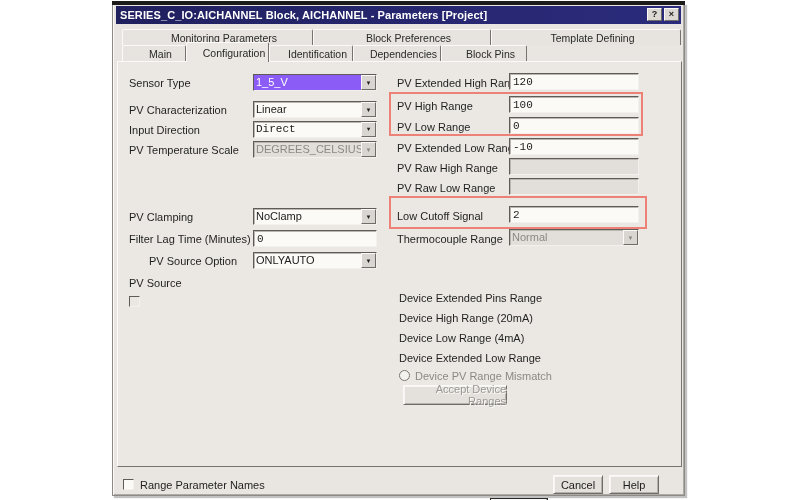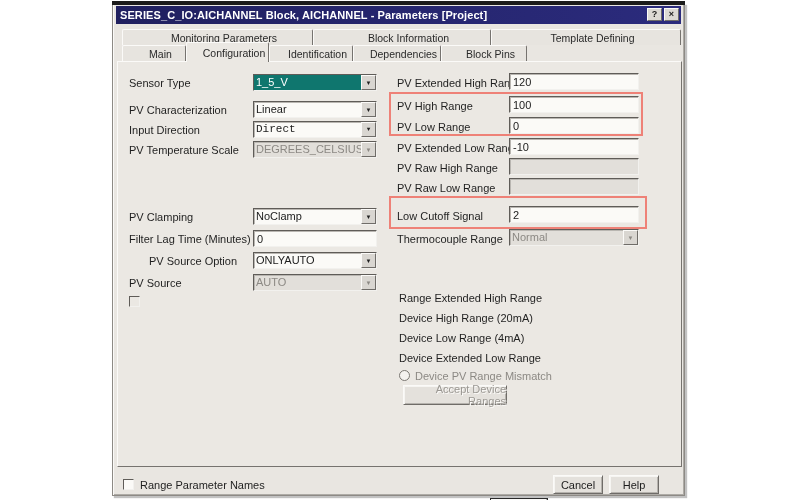--- a/index.html
+++ b/index.html
@@ -65,33 +65,33 @@
     font-size:11px; color:#1f1f1f; white-space:nowrap;
   }
   
   .lbl { position:absolute; font-size:11px; white-space:nowrap; color:#1f1f1f; z-index:3; }
   .lbl.disabled { color:#8c8984; }
   .field {
     position:absolute; height:17px; background:#fbfaf7;
     border:1px solid; border-color:#5f5c58 #f2f1ee #f2f1ee #5f5c58;
     box-shadow: inset 1px 1px 0 #b9b6b1;
     font-size:11px; padding:1px 3px; color:#1b1b1b;
-    font-family:Liberation Sans, sans-serif;
+    font-family:Liberation Mono, monospace;
     z-index:3; outline:none;
   }
   .field.disabled { background:#e2dfda; color:#77746f; }
   .combo { position:absolute; height:17px; display:flex; z-index:3;
     background:#fbfaf7;
     border:1px solid; border-color:#5f5c58 #f2f1ee #f2f1ee #5f5c58;
     box-shadow: inset 1px 1px 0 #b9b6b1;
   }
   .combo .combo-value {
     flex:1; font-size:11px; padding:1px 2px; white-space:nowrap; overflow:hidden; color:#1b1b1b;
   }
-  .combo.selected .combo-value { background:#0f766e; color:#ffffff; }
+  .combo.selected .combo-value { background:#8b5cf6; color:#ffffff; }
   .combo .combo-btn {
     width:15px; background:#d9d6d1;
     border:1px solid; border-color:#fbfaf8 #6f6c68 #6f6c68 #fbfaf8;
     display:flex; align-items:center; justify-content:center;
     font-size:6px; color:#222; line-height:1;
   }
   .combo.disabled { background:#e2dfda; }
   .combo.disabled .combo-value { color:#8c8984; }
   .combo.disabled .combo-btn { color:#8c8984; }
   
@@ -126,21 +126,21 @@
 
   <div class="titlebar">
     <span class="title">SERIES_C_IO:AICHANNEL Block, AICHANNEL - Parameters [Project]</span>
     <div class="tb-btns">
       <div class="tb-btn">?</div>
       <div class="tb-btn">×</div>
     </div>
   </div>
 
   <div class="tab row1" style="left:9px; width:191px;">Monitoring Parameters</div>
-  <div class="tab row1" style="left:200px; width:178px;">Block Information</div>
+  <div class="tab row1" style="left:200px; width:178px;">Block Preferences</div>
   <div class="tab row1" style="left:378px; width:190px;">Template Defining</div>
 
   <div class="tab row2" style="left:9px; width:64px;">Main</div>
   <div class="tab row2 active" style="left:73px; width:83px;">Configuration</div>
   <div class="tab row2" style="left:156px; width:84px;">Identification</div>
   <div class="tab row2" style="left:240px; width:88px;">Dependencies</div>
   <div class="tab row2" style="left:328px; width:86px;">Block Pins</div>
 
   <div class="panel"></div>
 
@@ -174,24 +174,20 @@
     <span class="combo-btn">▼</span>
   </div>
   <div class="lbl" style="left:16px; top:229px;">Filter Lag Time (Minutes)</div>
   <input class="field" style="left: 140px; top: 226px; width: 124px;" value="0">
   <div class="lbl" style="left:16px; top:251px;margin-left:20px;">PV Source Option</div>
   <div class="combo" style="left:140px; top:248px; width:124px;">
     <span class="combo-value">ONLYAUTO</span>
     <span class="combo-btn">▼</span>
   </div>
   <div class="lbl" style="left:16px; top:273px;">PV Source</div>
-  <div class="combo disabled" style="left:140px; top:270px; width:124px;">
-    <span class="combo-value">AUTO</span>
-    <span class="combo-btn">▼</span>
-  </div>
   <div class="checkbox disabled" style="left:16px; top:292px;"></div>
 
   <div class="group" style="left:278px; top:64px; width:256px; height:134px;">
     <span class="legend">Channel PV Range</span>
   </div>
   <div class="lbl" style="left:284px; top:73px;">PV Extended High Range</div>
   <input class="field" style="left: 396px; top: 69px; width: 130px;" value="120">
   <div class="lbl" style="left:284px; top:96px;">PV High Range</div>
   <input class="field" style="left: 396px; top: 92px; width: 130px;" value="100">
   <div class="lbl" style="left:284px; top:117px;">PV Low Range</div>
@@ -210,21 +206,21 @@
   <input class="field" style="left: 396px; top: 202px; width: 130px;" value="2">
   <div class="lbl" style="left:284px; top:229px;">Thermocouple Range</div>
   <div class="combo disabled" style="left:396px; top:225px; width:130px;">
     <span class="combo-value">Normal</span>
     <span class="combo-btn">▼</span>
   </div>
 
   <div class="group" style="left:278px; top:276px; width:256px; height:133px;">
     <span class="legend">Device Range</span>
   </div>
-  <div class="lbl" style="left:286px; top:288px;">Range Extended High Range</div>
+  <div class="lbl" style="left:286px; top:288px;">Device Extended Pins Range</div>
   <div class="lbl" style="left:286px; top:308px;">Device High Range (20mA)</div>
   <div class="lbl" style="left:286px; top:328px;">Device Low Range (4mA)</div>
   <div class="lbl" style="left:286px; top:348px;">Device Extended Low Range</div>
   <div class="radio" style="left:286px; top:366px;"></div>
   <div class="lbl disabled" style="left:302px; top:366px;">Device PV Range Mismatch</div>
   <div class="btn disabled" style="left:290px; top:381px; width:104px; height:20px;">Accept Device Ranges</div>
 
   <div class="checkbox" style="left:10px; top:475px;"></div>
   <div class="lbl" style="left:27px; top:475px;">Range Parameter Names</div>
   <div class="btn default" style="left:378px; top:471px; width:56px; height:19px;margin-top:24px;">OK</div>

